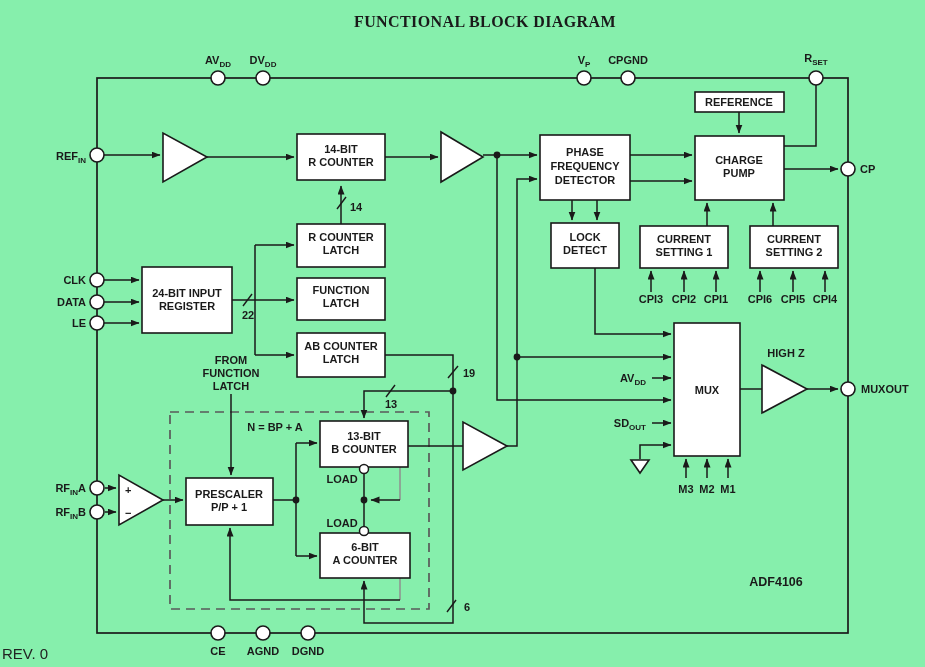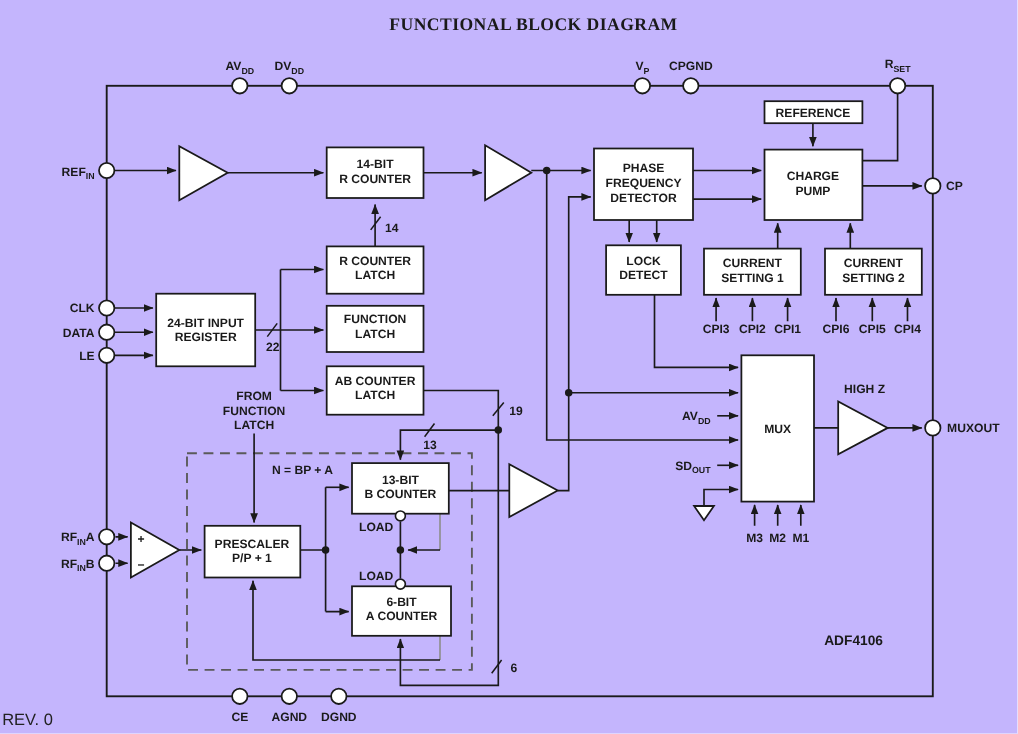--- a/index.html
+++ b/index.html
@@ -1,16 +1,16 @@
 <!DOCTYPE html>
 <html><head>
 <meta charset="utf-8">
 <style>
   html,body{margin:0;padding:0;background:#ffffff;}
-  .stage{position:relative;width:925px;height:667px;background:#c4b5fd;overflow:hidden;
+  .stage{position:relative;width:925px;height:667px;background:#86efac;overflow:hidden;
          font-family:"Liberation Sans",sans-serif;}
   svg{display:block;}
   svg text{font-family:"Liberation Sans",sans-serif;font-weight:bold;fill:#1a1a1a;}
   .blk{fill:#ffffff;stroke:#1a1a1a;stroke-width:1.6;}
   .wire{fill:none;stroke:#1a1a1a;stroke-width:1.5;}
   .wire-gray{fill:none;stroke:#8f8f8f;stroke-width:1.5;}
   .dashbox{fill:none;stroke:#5a5a5a;stroke-width:1.7;stroke-dasharray:9 6;}
   .pin{fill:#ffffff;stroke:#1a1a1a;stroke-width:1.6;}
   .loadpin{fill:#ffffff;stroke:#1a1a1a;stroke-width:1.5;}
   .dot{fill:#1a1a1a;stroke:none;}

